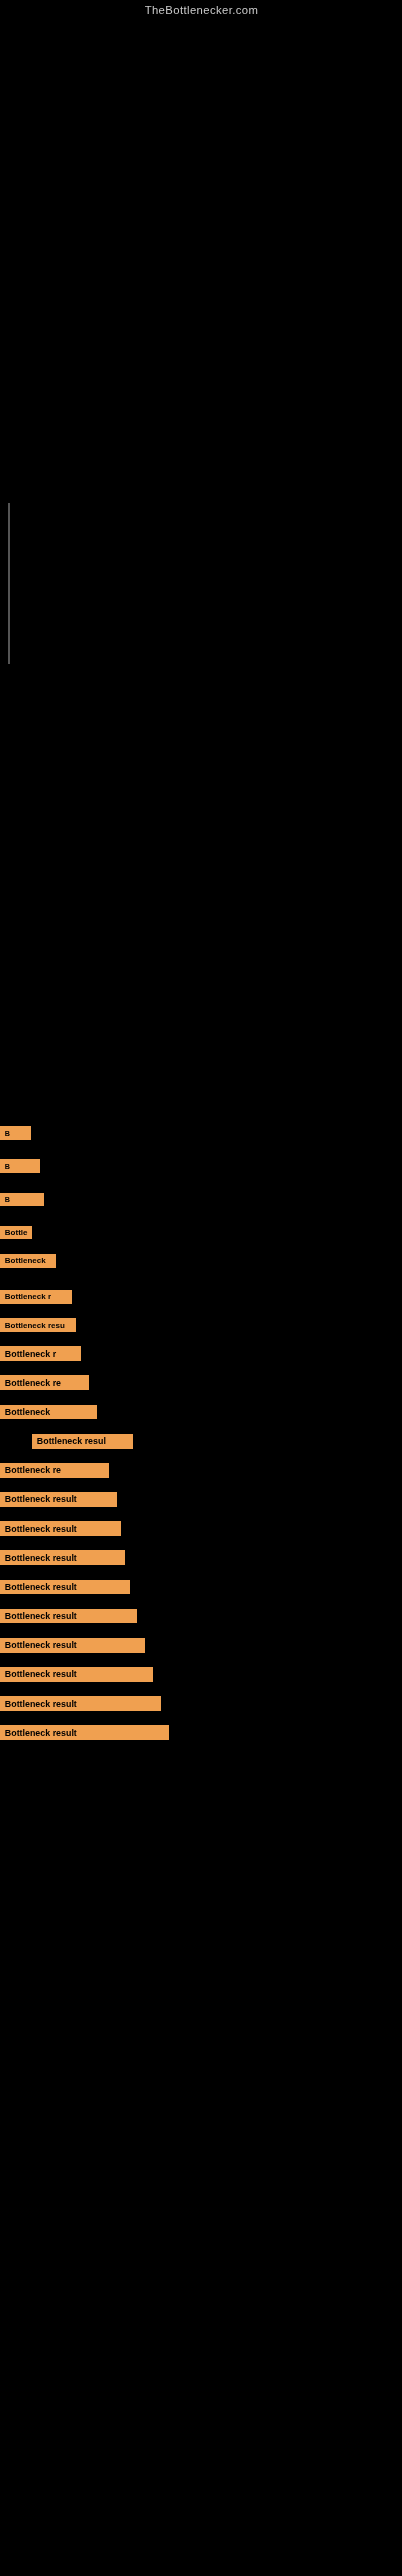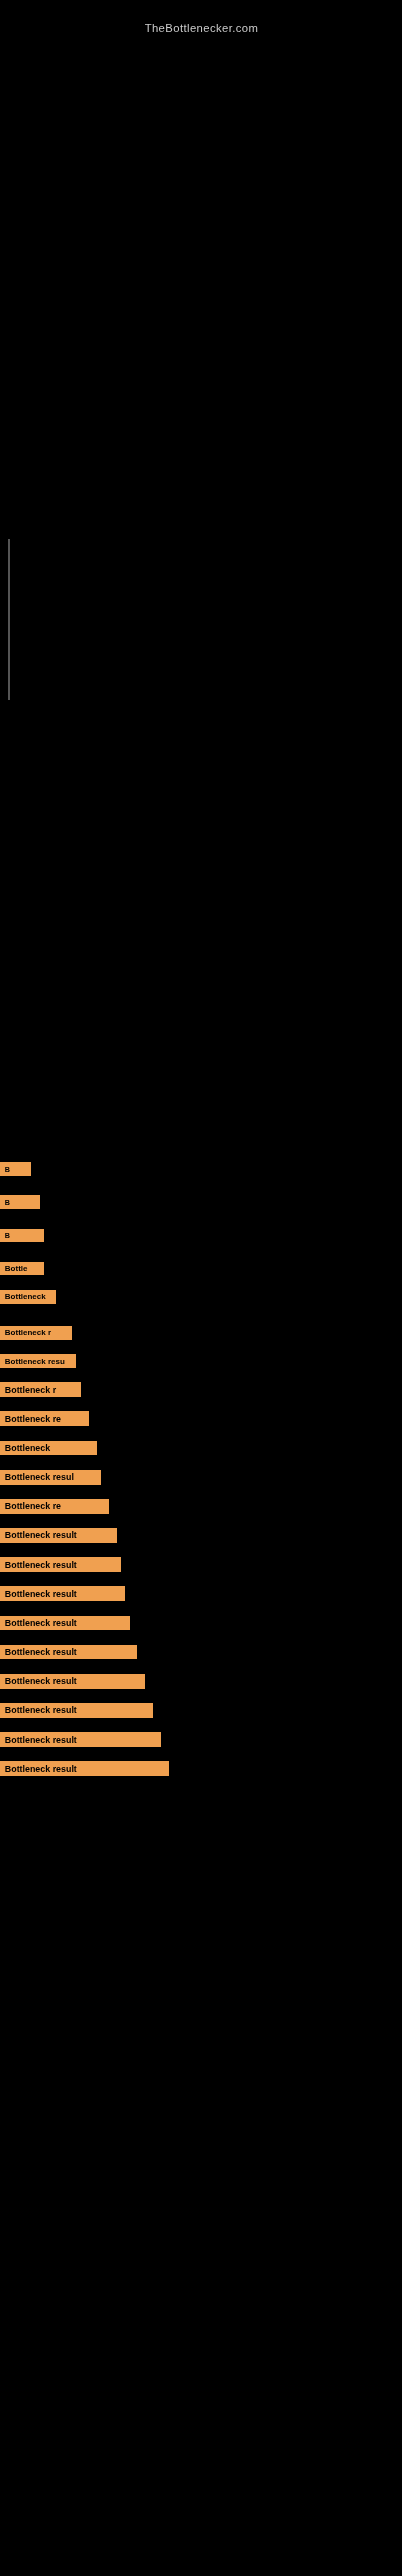--- a/index.html
+++ b/index.html
@@ -12,21 +12,21 @@
       width: 403px;
       min-height: 2576px;
       font-family: Arial, sans-serif;
       position: relative;
       overflow-x: hidden;
     }
     .site-title {
       text-align: center;
       color: #ccc;
       font-size: 11.3px;
-      padding: 22px 0;
+      padding: 4px 0;
       letter-spacing: 0.4px;
     }
     .chart-area {
       width: 100%;
       height: 1087px;
       background-color: #000;
       position: relative;
     }
     .vertical-line {
       position: absolute;
@@ -53,29 +53,29 @@
       font-weight: bold;
       padding: 2.4px 4.8px;
       white-space: nowrap;
       display: inline-block;
       min-width: 24px;
     }
     
     .w-extra-small { width: 31px; font-size: 7.2px; }
     .w-small1 { width: 40px; font-size: 7.2px; }
     .w-small2 { width: 44px; font-size: 7.2px; }
-    .w-small3 { width: 44px; font-size: 8px; }
+    .w-small3 { width: 32px; font-size: 8px; }
     .w-medium1 { width: 56px; font-size: 8px; }
     .w-medium2 { width: 64px; font-size: 8px; }
     .w-medium3 { width: 72px; font-size: 8px; }
     .w-medium4 { width: 76px; font-size: 8px; }
     .w-large1 { width: 81px; font-size: 8.9px; }
     .w-large2 { width: 89px; font-size: 8.9px; }
     .w-large3 { width: 97px; font-size: 8.9px; }
-    .w-large4 { width: 101px; font-size: 8.9px; }
+    .w-large4 { width: 101px; font-size: 8.9px; margin-left: 32px; }
     .w-xlarge1 { width: 109px; font-size: 8.9px; }
     .w-xlarge2 { width: 117px; font-size: 8.9px; }
     .w-xlarge3 { width: 121px; font-size: 8.9px; }
     .w-xlarge4 { width: 125px; font-size: 8.9px; }
     .w-xxlarge1 { width: 130px; font-size: 8.9px; }
     .w-xxlarge2 { width: 137px; font-size: 8.9px; }
     .w-xxlarge3 { width: 145px; font-size: 8.9px; }
     .w-xxlarge4 { width: 153px; font-size: 8.9px; }
     .w-xxxlarge1 { width: 161px; font-size: 8.9px; }
     .w-xxxlarge2 { width: 169px; font-size: 8.9px; }

